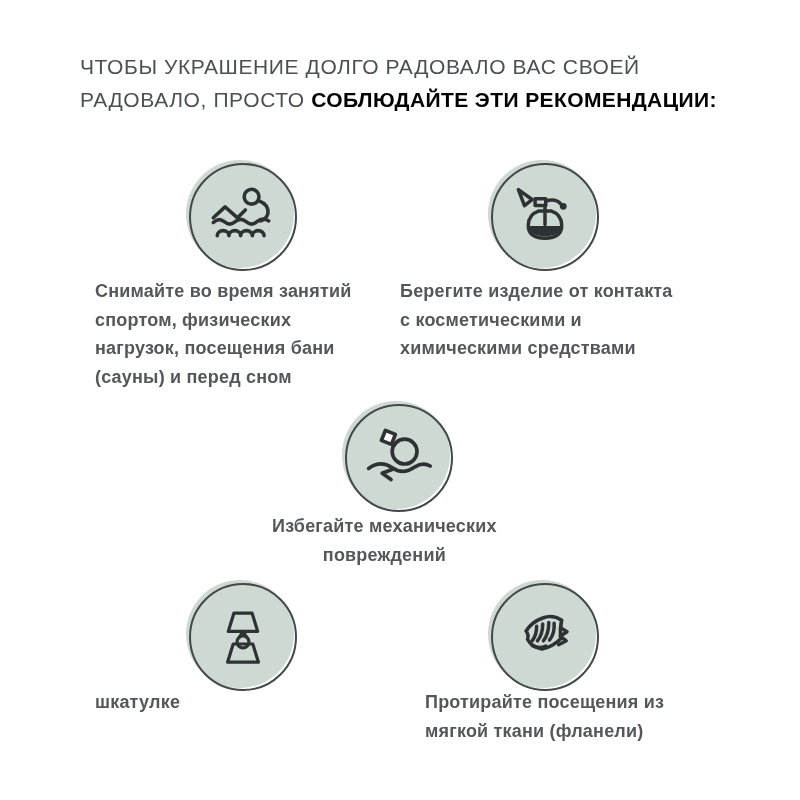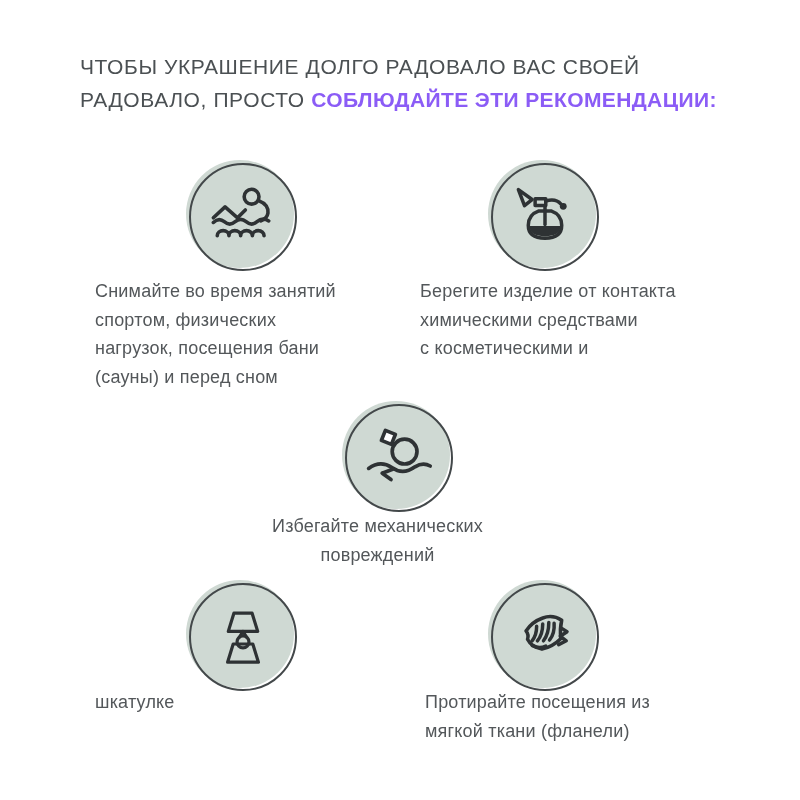--- a/index.html
+++ b/index.html
@@ -11,21 +11,21 @@
     font-family:"Liberation Sans", sans-serif;
     overflow:hidden;
   }
   
   .heading{
     position:absolute;left:80px;top:50px;width:680px;
     font-size:21px;line-height:33px;letter-spacing:0.6px;
     color:#4b5053;font-weight:400;
   }
   .heading .bold{
-    color:#8b5cf6;font-weight:700;letter-spacing:0.4px;
+    color:#000000;font-weight:700;letter-spacing:0.4px;
   }
   
   .circle{
     position:absolute;width:108px;height:108px;
   }
   .circle .fill{
     position:absolute;inset:0;border-radius:50%;
     background:#cfd9d3;
     transform:translate(-3px,-3px);
   }
@@ -37,21 +37,21 @@
     position:absolute;left:50%;top:50%;
     transform:translate(-50%,-50%);
   }
   .ic{stroke:#2e3234;stroke-width:4.6;fill:none;stroke-linecap:round;stroke-linejoin:round;}
   .ic-fill{fill:#2e3234;stroke:none;}
   .ic-white{fill:#ffffff;}
   
   .caption{
     position:absolute;
     font-size:18px;line-height:28.5px;color:#53575a;
-    letter-spacing:0.2px;white-space:nowrap;
+    letter-spacing:0.2px;white-space:nowrap;font-weight:bold;
   }
 </style>
 </head>
 <body>
 
 <div class="page">
 
   <div class="heading">
     <div>ЧТОБЫ УКРАШЕНИЕ ДОЛГО РАДОВАЛО ВАС СВОЕЙ</div>
     <div><span>РАДОВАЛО, ПРОСТО </span><span class="bold">СОБЛЮДАЙТЕ ЭТИ РЕКОМЕНДАЦИИ:</span></div>
@@ -81,24 +81,24 @@
     <svg width="76" height="76" viewBox="0 0 100 100">
       <path class="ic" d="M33 27 L15 14 L23 35 Z"></path>
       <path class="ic" d="M37 26 h14 v9 h-14 z"></path>
       <path class="ic" d="M51 29 Q64 25 71 33"></path>
       <circle class="ic-fill" cx="74" cy="36" r="4.5"></circle>
       <path class="ic" d="M42 42 h16 q14 5 14 19 q0 17 -22 17 q-22 0 -22 -17 q0 -14 14 -19 z"></path>
       <path class="ic-fill" d="M29.5 62 L70.5 62 Q70.5 75.5 50 75.5 Q29.5 75.5 29.5 62 Z"></path>
       <path class="ic" d="M50 36 V60"></path>
     </svg>
   </div>
-  <div class="caption" style="left:400px;top:277px;margin-left:20px;">
+  <div class="caption" style="left:400px;top:277px;">
     <div>Берегите изделие от контакта</div>
+    <div>с косметическими и</div>
     <div>химическими средствами</div>
-    <div>с косметическими и</div>
   </div>
 
   <div class="circle" style="left:345px;top:404px;">
     <div class="fill"></div>
     <div class="ring"></div>
     <svg width="80" height="80" viewBox="0 0 100 100">
       <circle class="ic" cx="57" cy="42" r="15.5"></circle>
       <path class="ic ic-white" d="M33 15.5 L45.5 20.5 L40.5 33 L28 28 Z"></path>
       <path class="ic" d="M12 63 Q27 52 41 62 Q55 72 70 61 Q80 55 89 60"></path>
       <path class="ic" d="M29 69 L42 64 M29 69 L40 77"></path>

